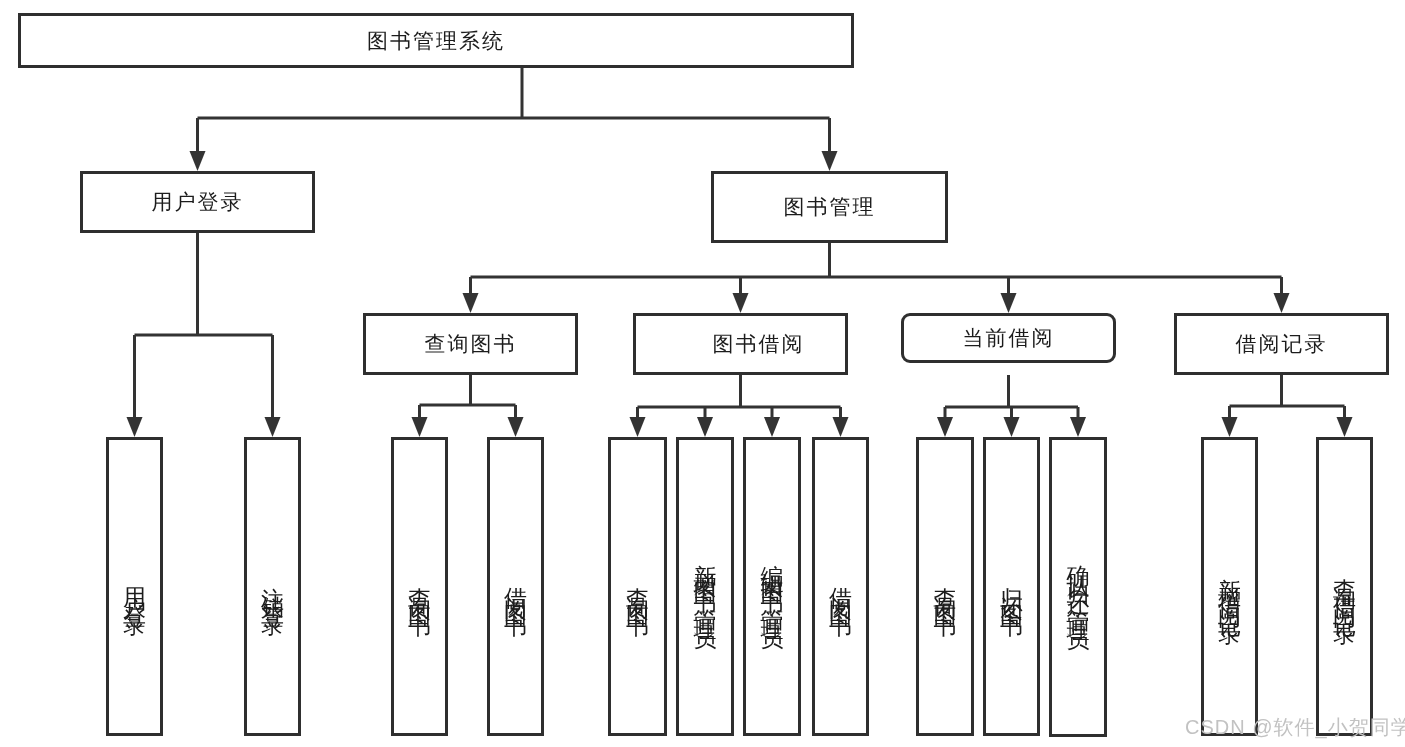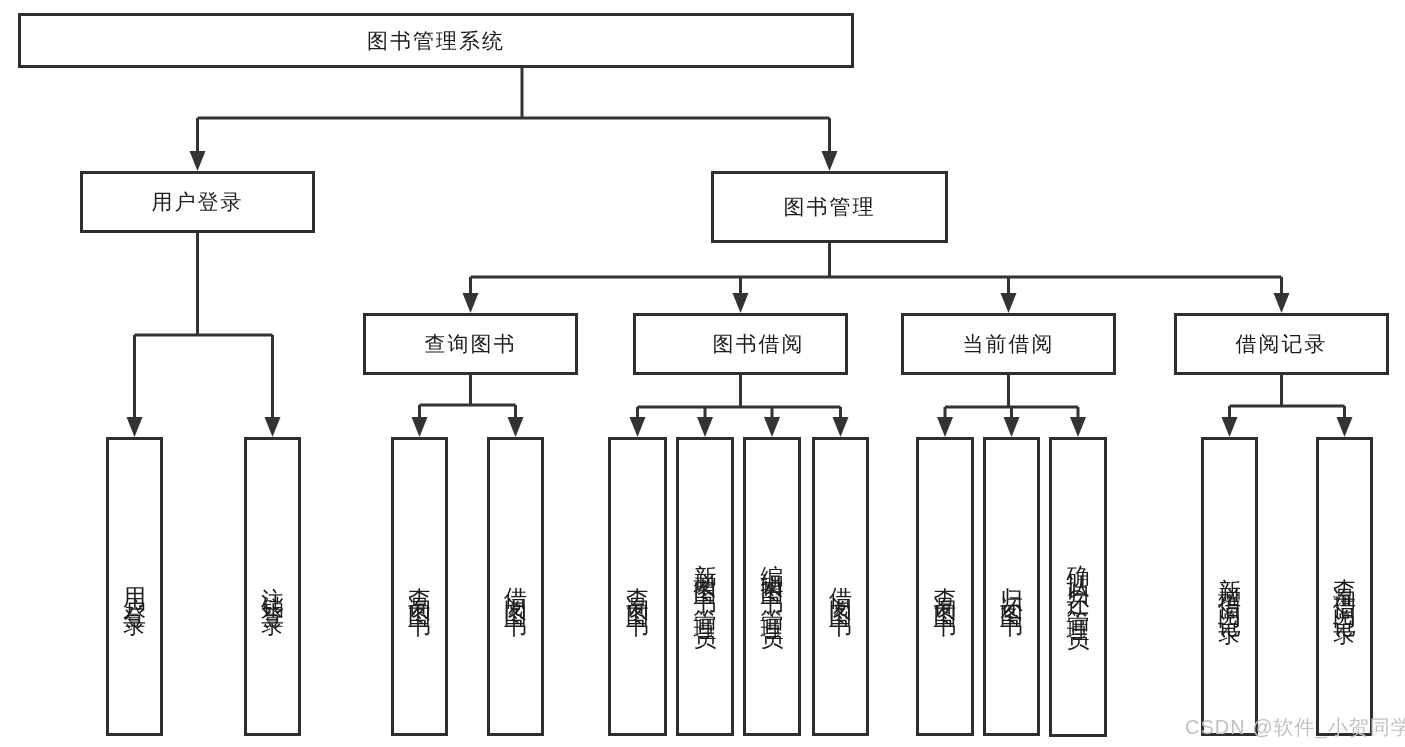--- a/index.html
+++ b/index.html
@@ -140,21 +140,21 @@
   <div class="node hbox" style="left:711px; top:171px; width:237px; height:72px;">
     <span class="label">图书管理</span>
   </div>
 
   <div class="node hbox" style="left:363px; top:313px; width:215px; height:62px;">
     <span class="label">查询图书</span>
   </div>
   <div class="node hbox" style="left:633px; top:313px; width:215px; height:62px;padding-left:36px;">
     <span class="label">图书借阅</span>
   </div>
-  <div class="node hbox" style="left:901px; top:313px; width:215px; height:62px;">
+  <div class="node hbox" style="left:901px; top:313px; width:215px; height:50px;border-radius:9px;">
     <span class="label">当前借阅</span>
   </div>
   <div class="node hbox" style="left:1174px; top:313px; width:215px; height:62px;">
     <span class="label">借阅记录</span>
   </div>
 
   <div class="node vbox" style="left:106px; top:437px; width:57px; height:299px;">
     <span class="label">用户登录</span>
   </div>
   <div class="node vbox" style="left:244px; top:437px; width:57px; height:299px;">

